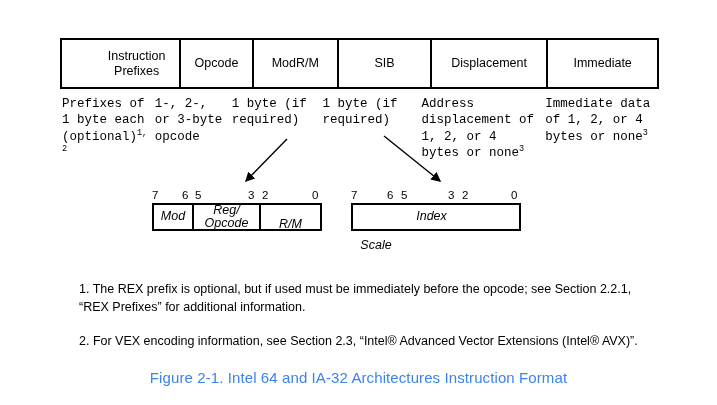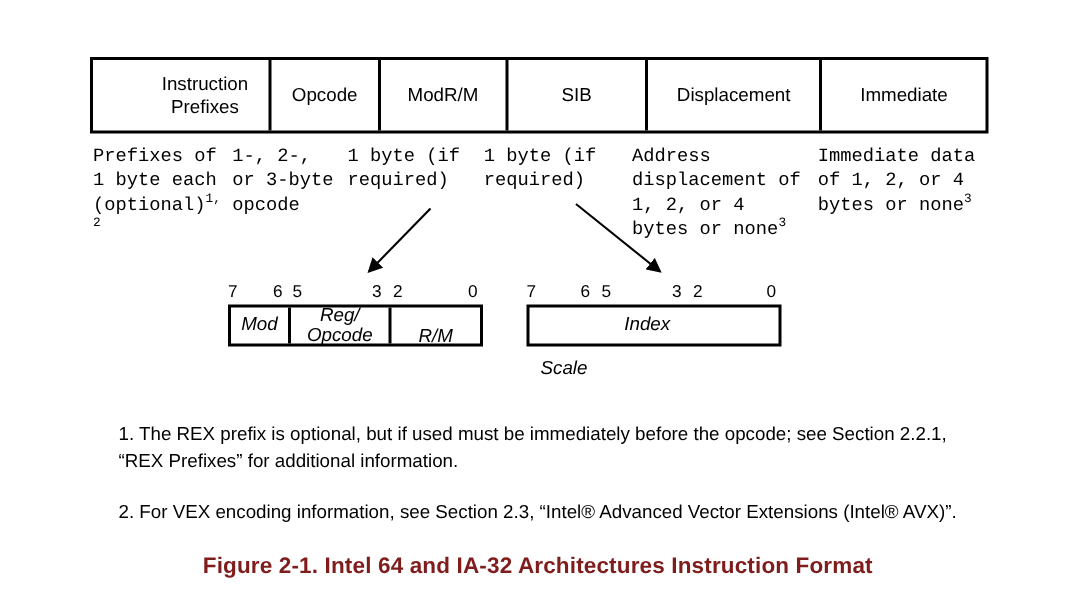--- a/index.html
+++ b/index.html
@@ -132,22 +132,22 @@
   #footnotes p { margin: 16px; }
 
   
   #figure-caption {
     position: absolute;
     left: 0;
     top: 369px;
     width: 717px;
     text-align: center;
     font-size: 15px;
-    font-weight: bold;
-    color: #7f1d1d;
+    font-weight: normal;
+    color: #3b82f6;
     letter-spacing: 0.1px;
   }
 </style>
 </head>
 <body>
 
 <div id="format-table">
   <div class="fmt-cell col-prefixes">Instruction Prefixes</div>
   <div class="fmt-cell col-opcode">Opcode</div>
   <div class="fmt-cell col-modrm">ModR/M</div>

